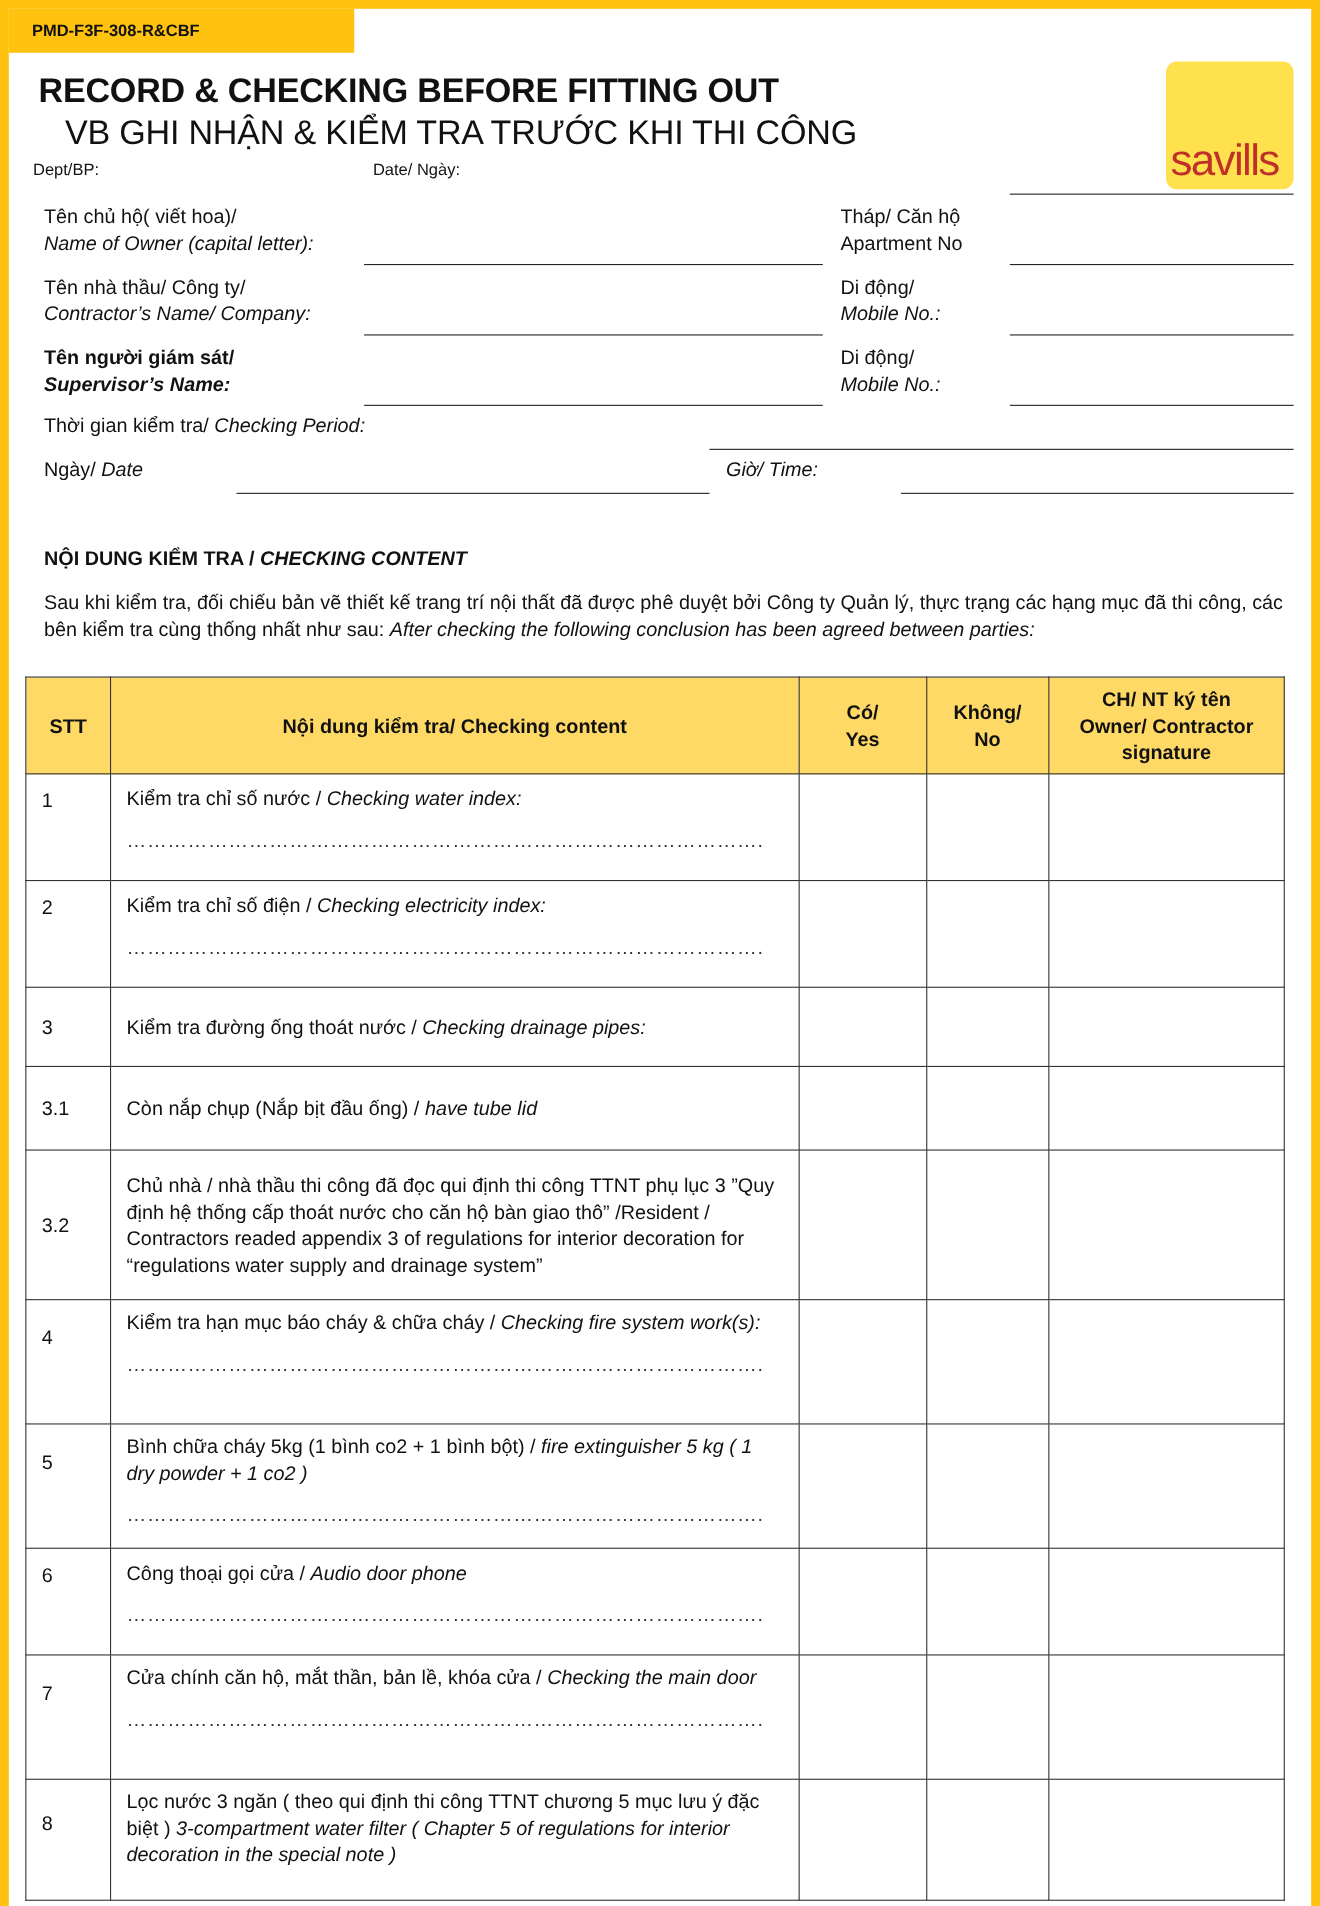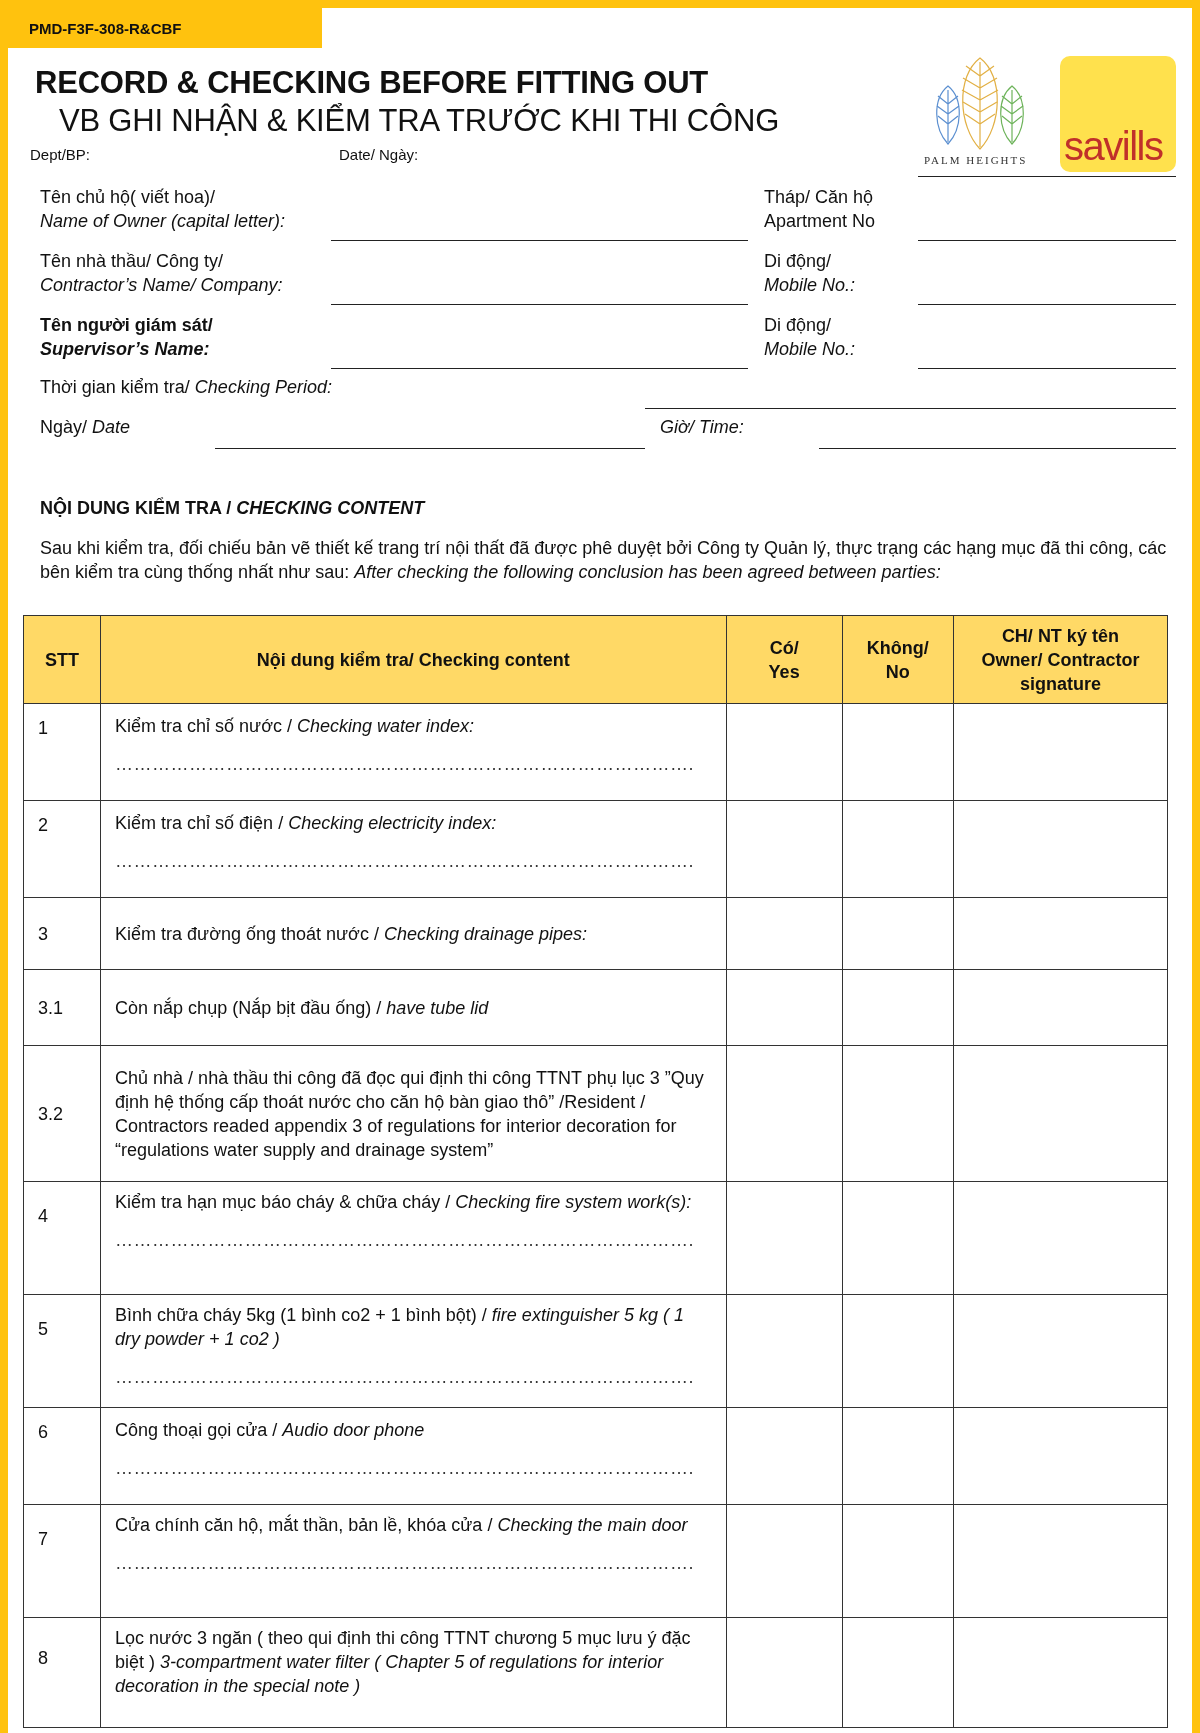--- a/index.html
+++ b/index.html
@@ -34,33 +34,20 @@
 <div class="page">
   <div class="tag">
     <span>PMD-F3F-308-R&amp;CBF</span>
   </div>
 
   <div class="title1">RECORD &amp; CHECKING BEFORE FITTING OUT</div>
   <div class="title2">VB GHI NHẬN &amp; KIỂM TRA TRƯỚC KHI THI CÔNG</div>
   <div class="small" style="left:22px;top:138px;">Dept/BP:</div>
   <div class="small" style="left:331px;top:138px;">Date/ Ngày:</div>
 
-  <div class="logo-palm">
-    <svg width="120" height="100" viewBox="0 0 120 100">
-      <g fill="none" stroke-width="1.2">
-        <path d="M28 32 C12 45 14 75 28 90 C42 75 44 45 28 32 Z" stroke="#5B8FD0"></path>
-        <path d="M28 36 L28 88 M28 50 L18 42 M28 60 L17 52 M28 70 L18 62 M28 50 L38 42 M28 60 L39 52 M28 70 L38 62" stroke="#5B8FD0"></path>
-        <path d="M92 32 C76 45 78 75 92 90 C106 75 108 45 92 32 Z" stroke="#6DB35A"></path>
-        <path d="M92 36 L92 88 M92 50 L82 42 M92 60 L81 52 M92 70 L82 62 M92 50 L102 42 M92 60 L103 52 M92 70 L102 62" stroke="#6DB35A"></path>
-        <path d="M60 4 C36 22 38 72 60 95 C82 72 84 22 60 4 Z" stroke="#E2B044"></path>
-        <path d="M60 8 L60 93 M60 22 L46 12 M60 34 L43 24 M60 46 L42 36 M60 58 L43 48 M60 70 L45 60 M60 22 L74 12 M60 34 L77 24 M60 46 L78 36 M60 58 L77 48 M60 70 L75 60" stroke="#E2B044"></path>
-      </g>
-    </svg>
-    <div class="cap">PALM HEIGHTS</div>
-  </div>
   <div class="logo-savills">
     <span>savills</span>
   </div>
   <div class="line" style="left:910px;top:168px;width:258px;"></div>
 
   <div class="lbl" style="left:32px;top:177px;">
     <div>Tên chủ hộ( viết hoa)/</div>
     <div><i>Name of Owner (capital letter):</i></div>
   </div>
   <div class="line" style="left:323px;top:232px;width:417px;"></div>

